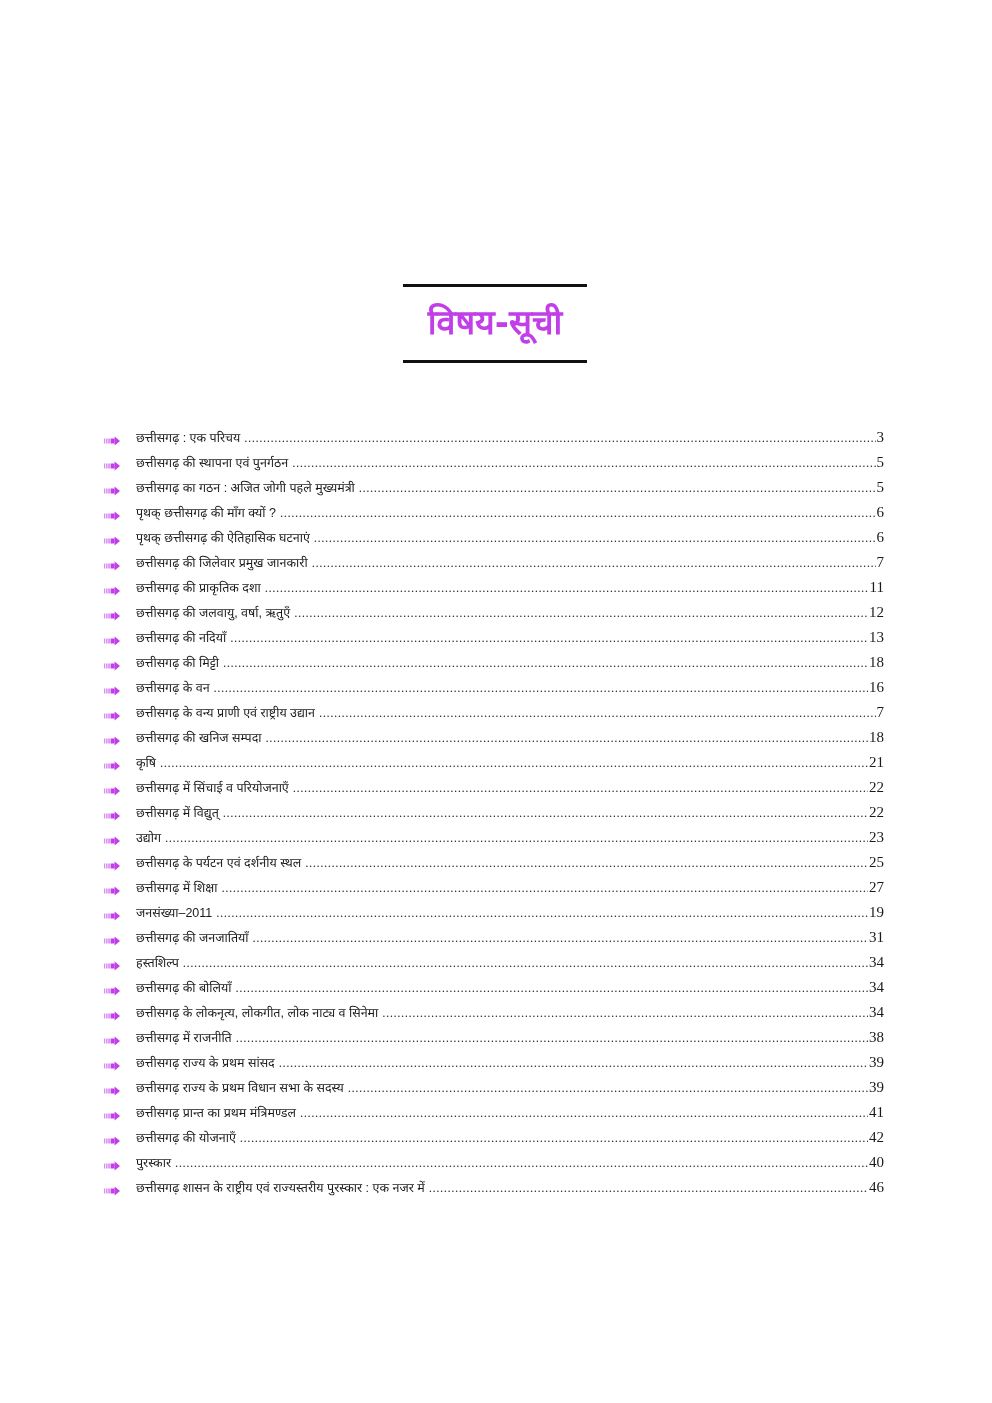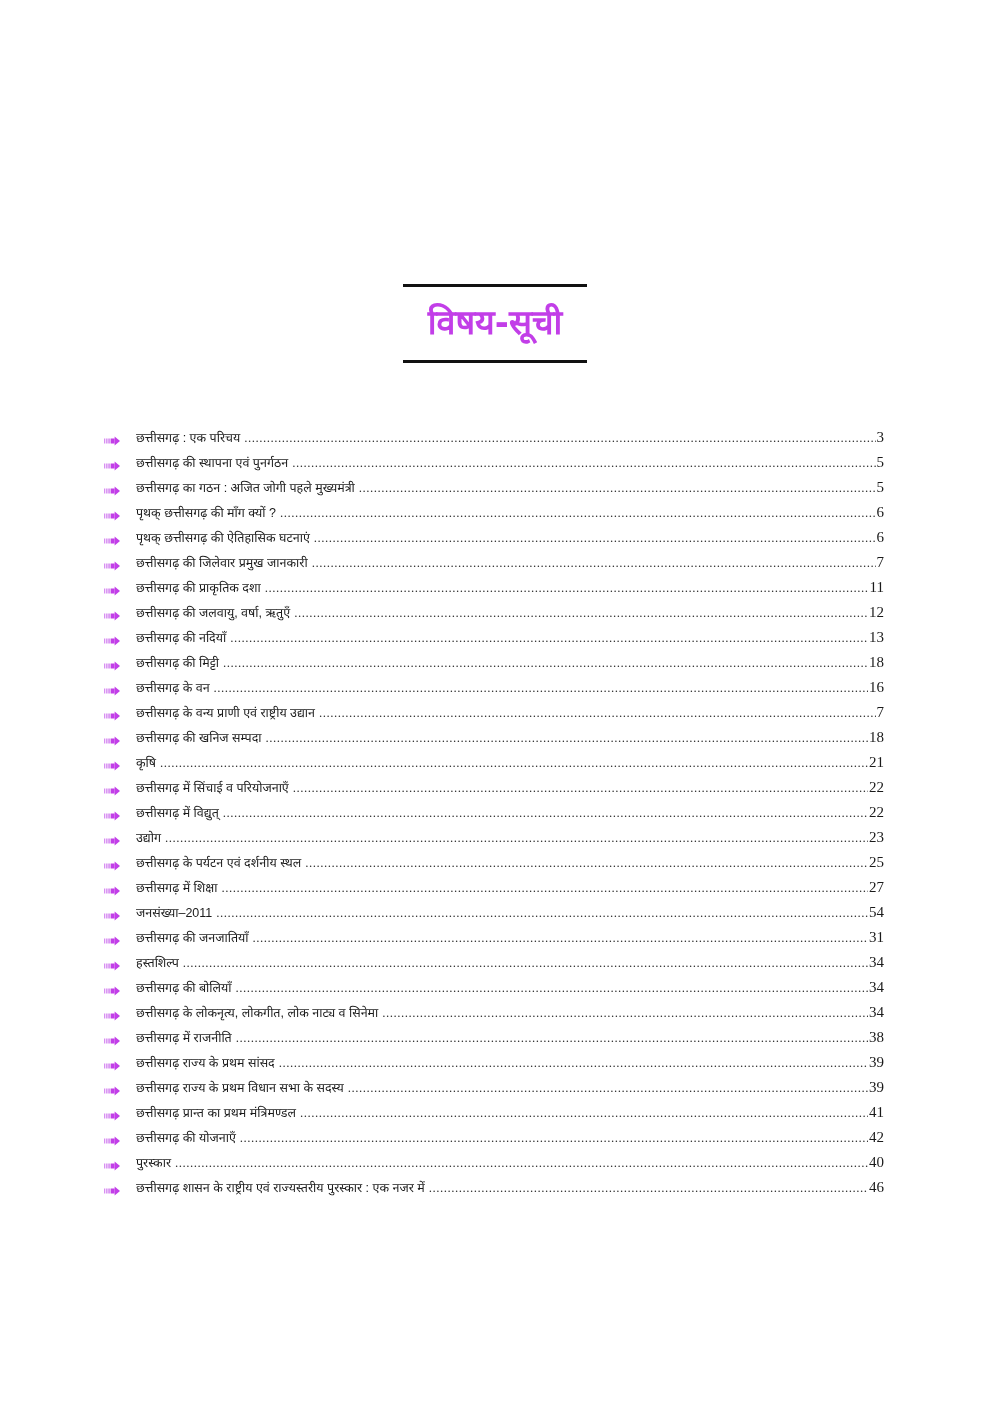--- a/index.html
+++ b/index.html
@@ -381,21 +381,21 @@
       <svg width="18" height="10" viewBox="0 0 18 10">
         <rect x="0" y="2.5" width="1.3" height="5" fill="#d88ef2"></rect>
         <rect x="2.2" y="2.5" width="1.3" height="5" fill="#d27ef0"></rect>
         <rect x="4.4" y="2.5" width="1.3" height="5" fill="#cc6eee"></rect>
         <rect x="6.6" y="2.5" width="4" height="5" fill="#c23ee8"></rect>
         <polygon points="10.6,0.5 16,5 10.6,9.5" fill="#c23ee8"></polygon>
       </svg>
     </span>
     <span class="entry-title">जनसंख्या–2011</span>
     <span class="leader"></span>
-    <span class="page-num">54</span>
+    <span class="page-num">19</span>
   </li>
     <li class="toc-row" style="">
     <span class="bullet">
       <svg width="18" height="10" viewBox="0 0 18 10">
         <rect x="0" y="2.5" width="1.3" height="5" fill="#d88ef2"></rect>
         <rect x="2.2" y="2.5" width="1.3" height="5" fill="#d27ef0"></rect>
         <rect x="4.4" y="2.5" width="1.3" height="5" fill="#cc6eee"></rect>
         <rect x="6.6" y="2.5" width="4" height="5" fill="#c23ee8"></rect>
         <polygon points="10.6,0.5 16,5 10.6,9.5" fill="#c23ee8"></polygon>
       </svg>

